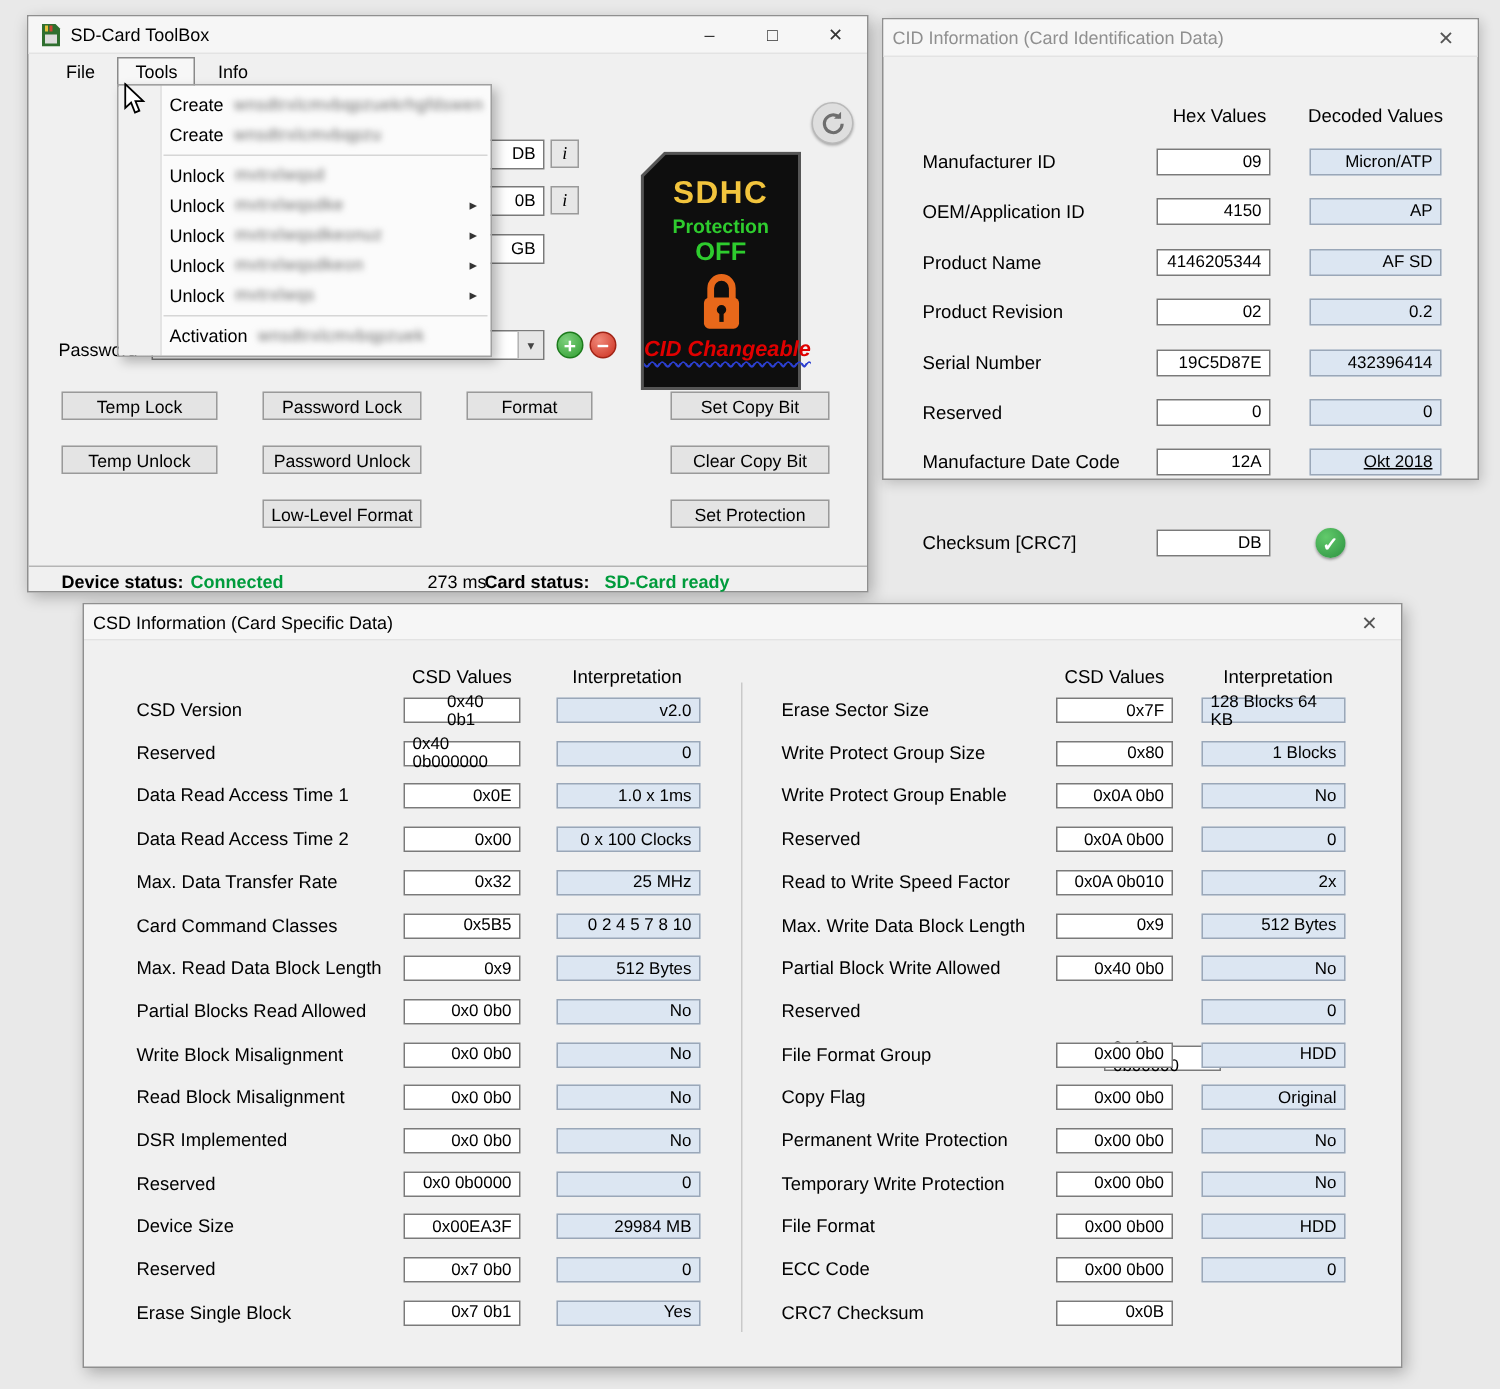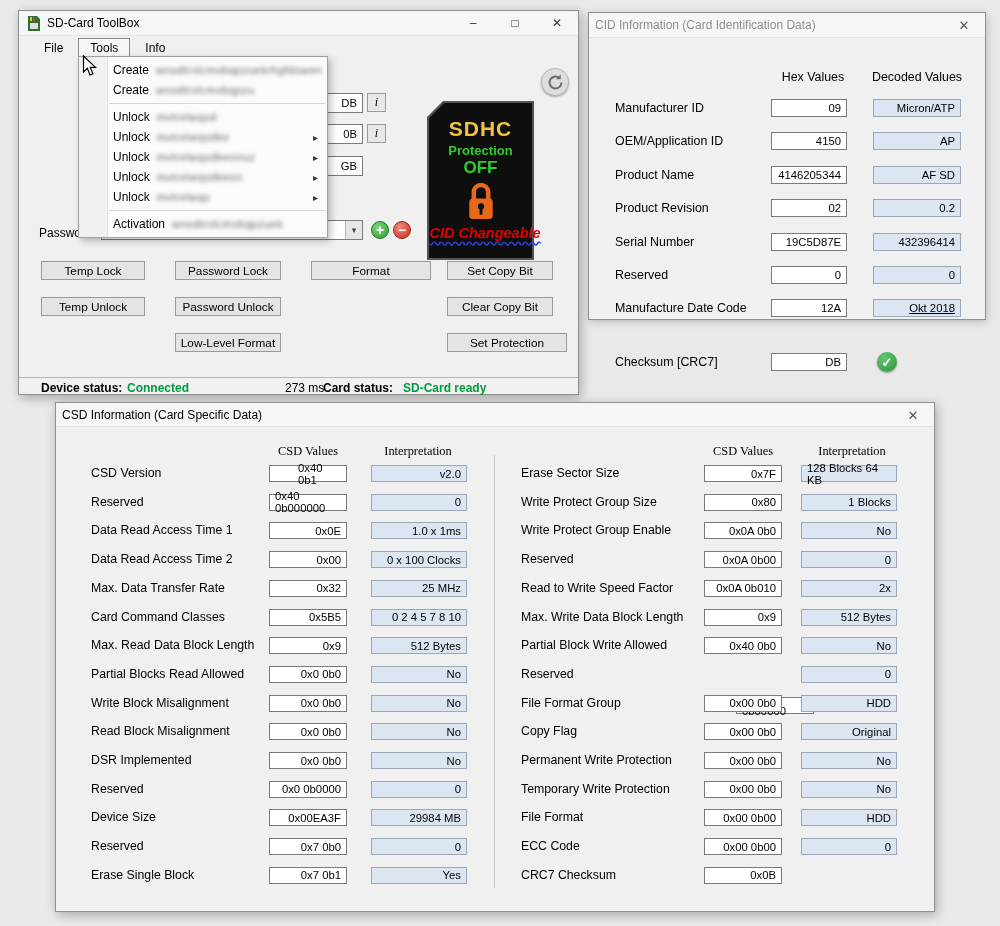--- a/index.html
+++ b/index.html
@@ -156,21 +156,21 @@
   .check-circle {
     position:absolute; left:288px; width:20px; height:20px; border-radius:50%;
     background:radial-gradient(circle at 35% 30%, #62ca6b, #2c9140);
     color:#fff; font-size:13px; font-weight:bold;
     display:flex; align-items:center; justify-content:center;
     box-shadow:0 1px 2px rgba(0,0,0,.4);
   }
 
   
   #csd-window { left:55px; top:402px; width:880px; height:510px; }
-  .csd-head { position:absolute; top:41px; width:110px; text-align:center; font-size:12.4px;font-family:Liberation Serif, serif; }
+  .csd-head { position:absolute; top:41px; width:110px; text-align:center; font-size:12.4px; }
   .csd-label { position:absolute; font-size:12.3px; line-height:17px; }
   .csd-val { width:78px; height:17px; }
   .csd-int { width:96px; height:17px; }
   .vsep { position:absolute; left:438px; top:52px; height:433px; width:1px; background:#c9c9c9; }
 
   #cursor { position:absolute; left:82px; top:55px; z-index:100; }
   .layer { position:absolute; left:0; top:0; right:0; bottom:0; }
 </style>
 </head>
 <body>
@@ -233,27 +233,27 @@
   <div class="refresh-btn">
     <svg viewBox="0 0 24 24" width="19" height="19">
       <path d="M19.5 12a7.5 7.5 0 1 1-2.2-5.3" fill="none" stroke="#6e6e6e" stroke-width="2.6"></path>
       <path d="M18.6 1.8 v6 h-6 z" fill="#6e6e6e"></path>
     </svg>
   </div>
 
   <div class="layer" id="buttons-layer">
       <div class="abtn" style="left: 22px; top: 250px; width: 104px;">Temp Lock</div>
       <div class="abtn" style="left: 156px; top: 250px; width: 106px;">Password Lock</div>
-      <div class="abtn" style="left: 292px; top: 250px; width: 120px;">Format</div>
+      <div class="abtn" style="left: 292px; top: 250px; width: 84px;">Format</div>
       <div class="abtn" style="left: 428px; top: 250px; width: 106px;">Set Copy Bit</div>
       <div class="abtn" style="left: 22px; top: 286px; width: 104px;">Temp Unlock</div>
       <div class="abtn" style="left: 156px; top: 286px; width: 106px;">Password Unlock</div>
       <div class="abtn" style="left: 428px; top: 286px; width: 106px;">Clear Copy Bit</div>
       <div class="abtn" style="left: 156px; top: 322px; width: 106px;">Low-Level Format</div>
-      <div class="abtn" style="left: 428px; top: 322px; width: 120px;">Set Protection</div>
+      <div class="abtn" style="left: 428px; top: 322px; width: 106px;">Set Protection</div>
     </div>
 
   <div class="statusline"></div>
   <span class="status-item s-bold" style="left:10px">Device status:</span>
   <span class="status-item s-green" style="left:96px">Connected</span>
   <span class="status-item" style="left:254px">273 ms</span>
   <span class="status-item s-bold" style="left:292px">Card status:</span>
   <span class="status-item s-green" style="left:372px">SD-Card ready</span>
 </div>
 

